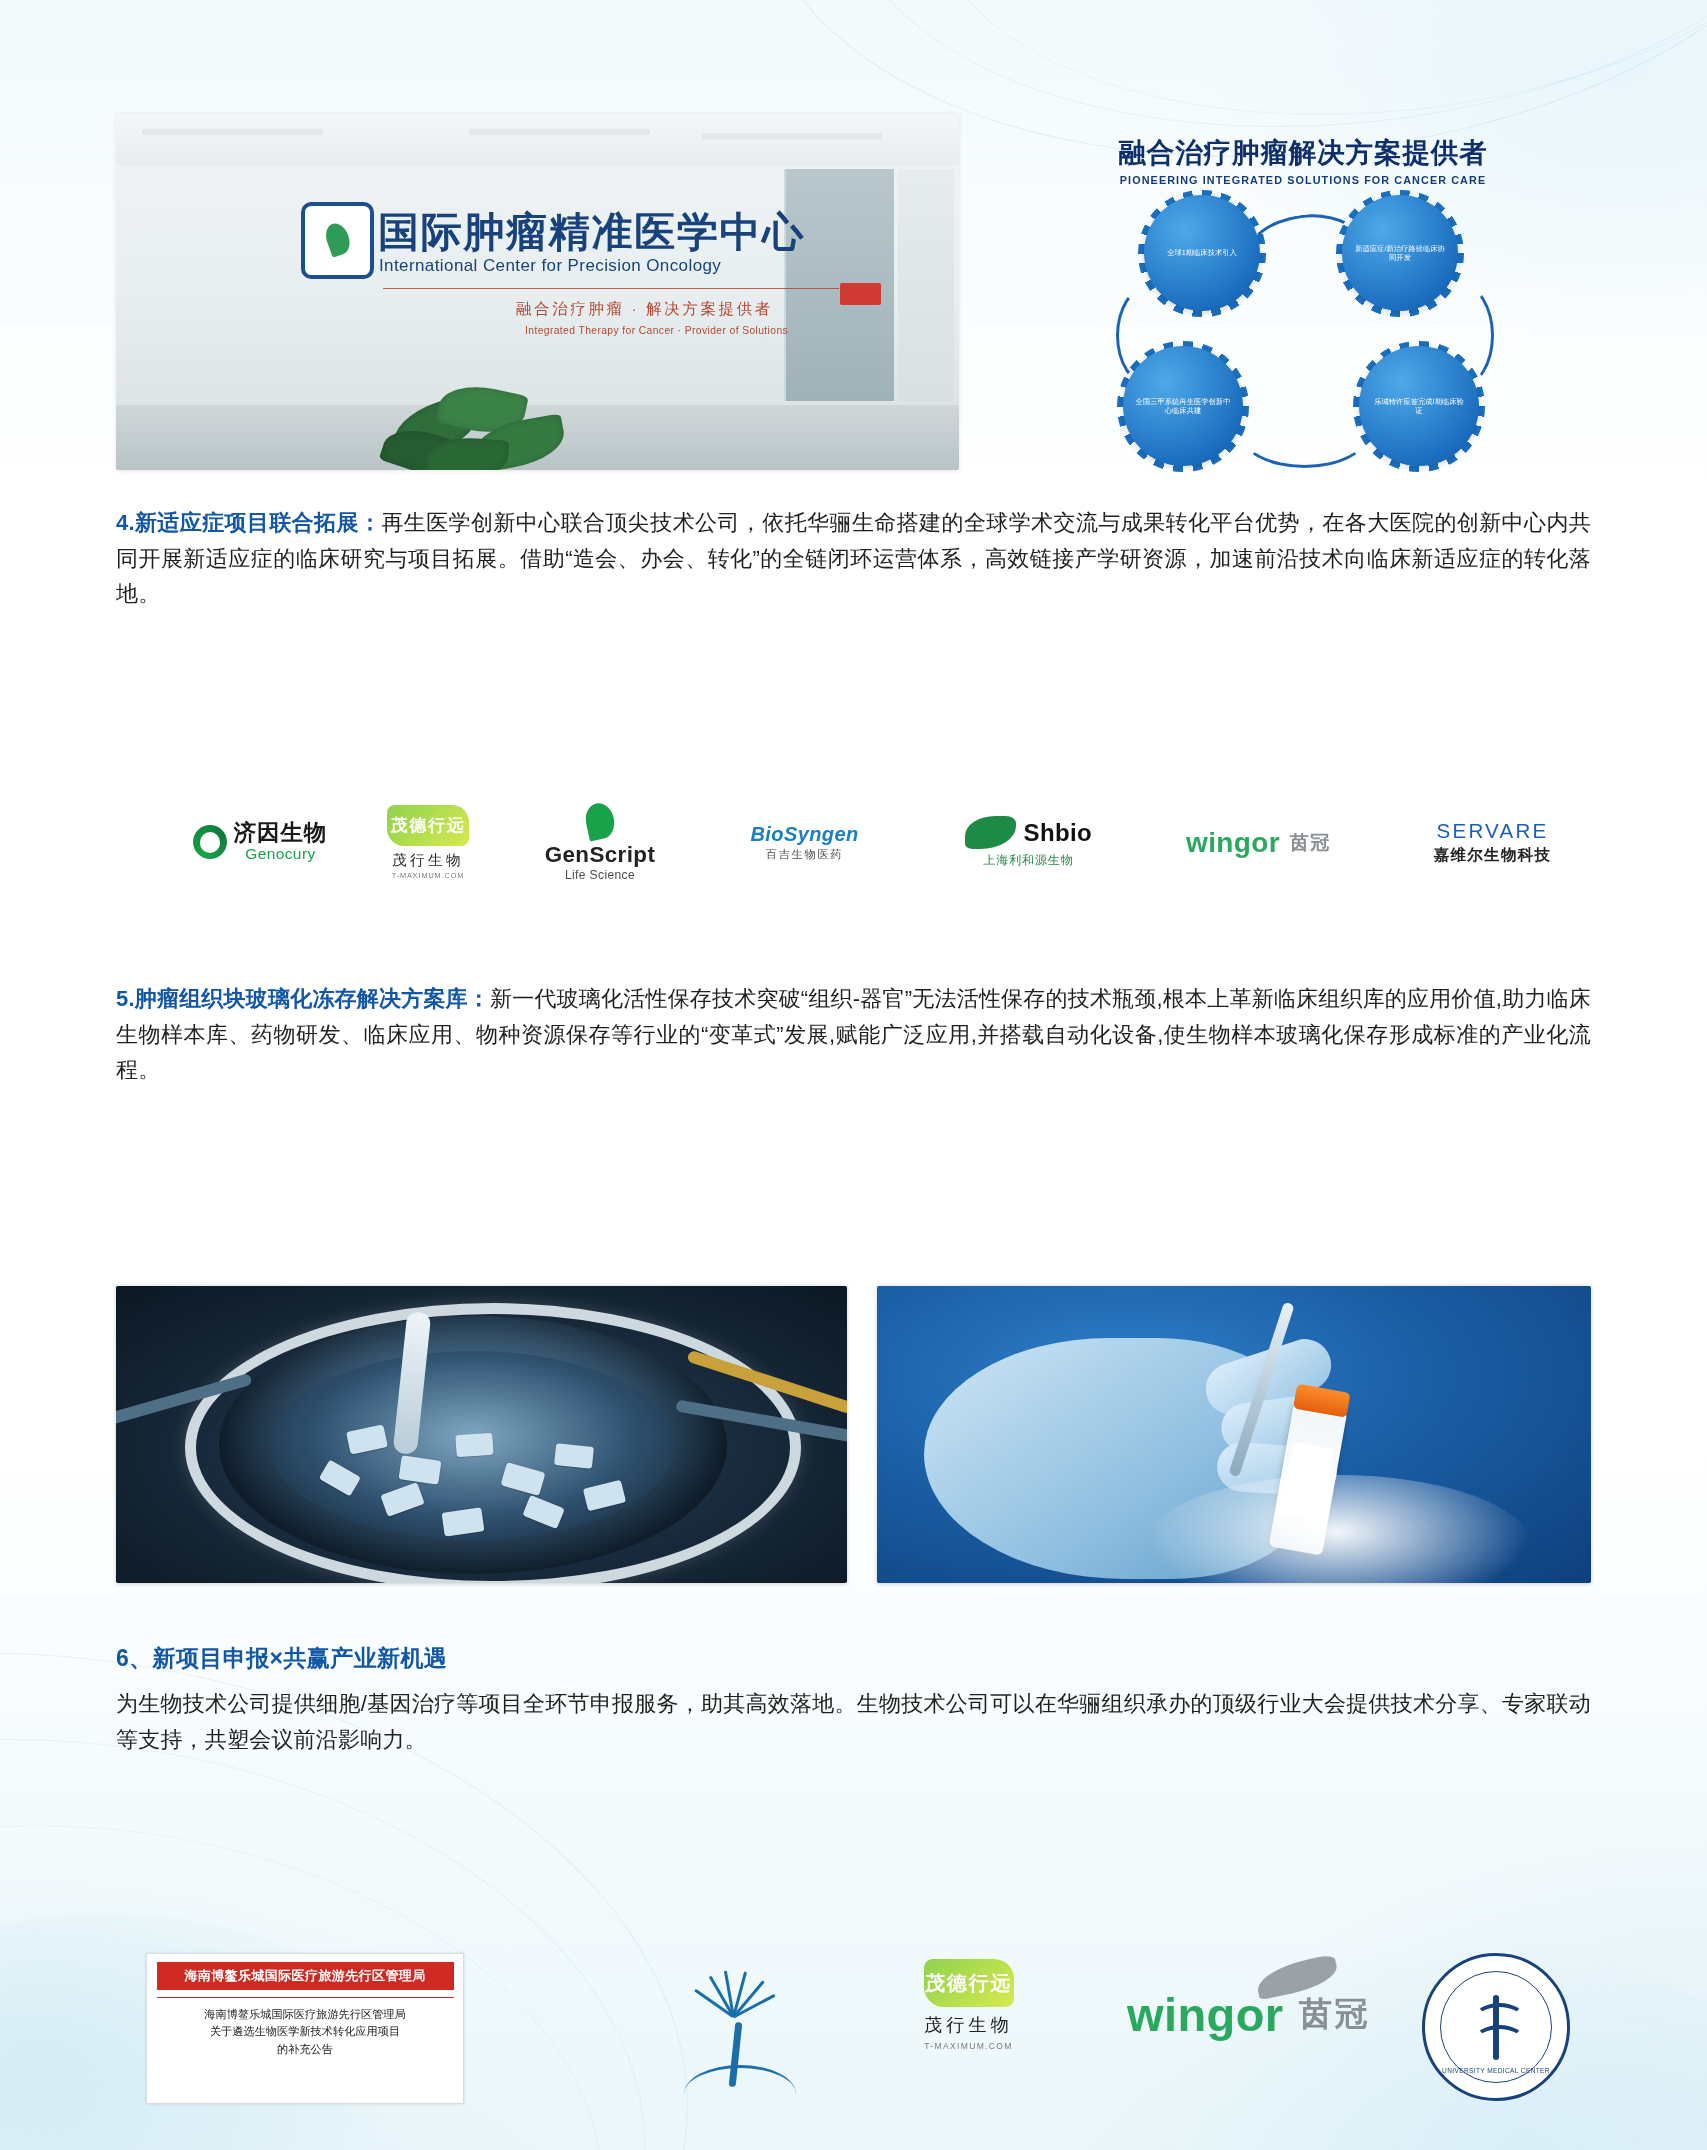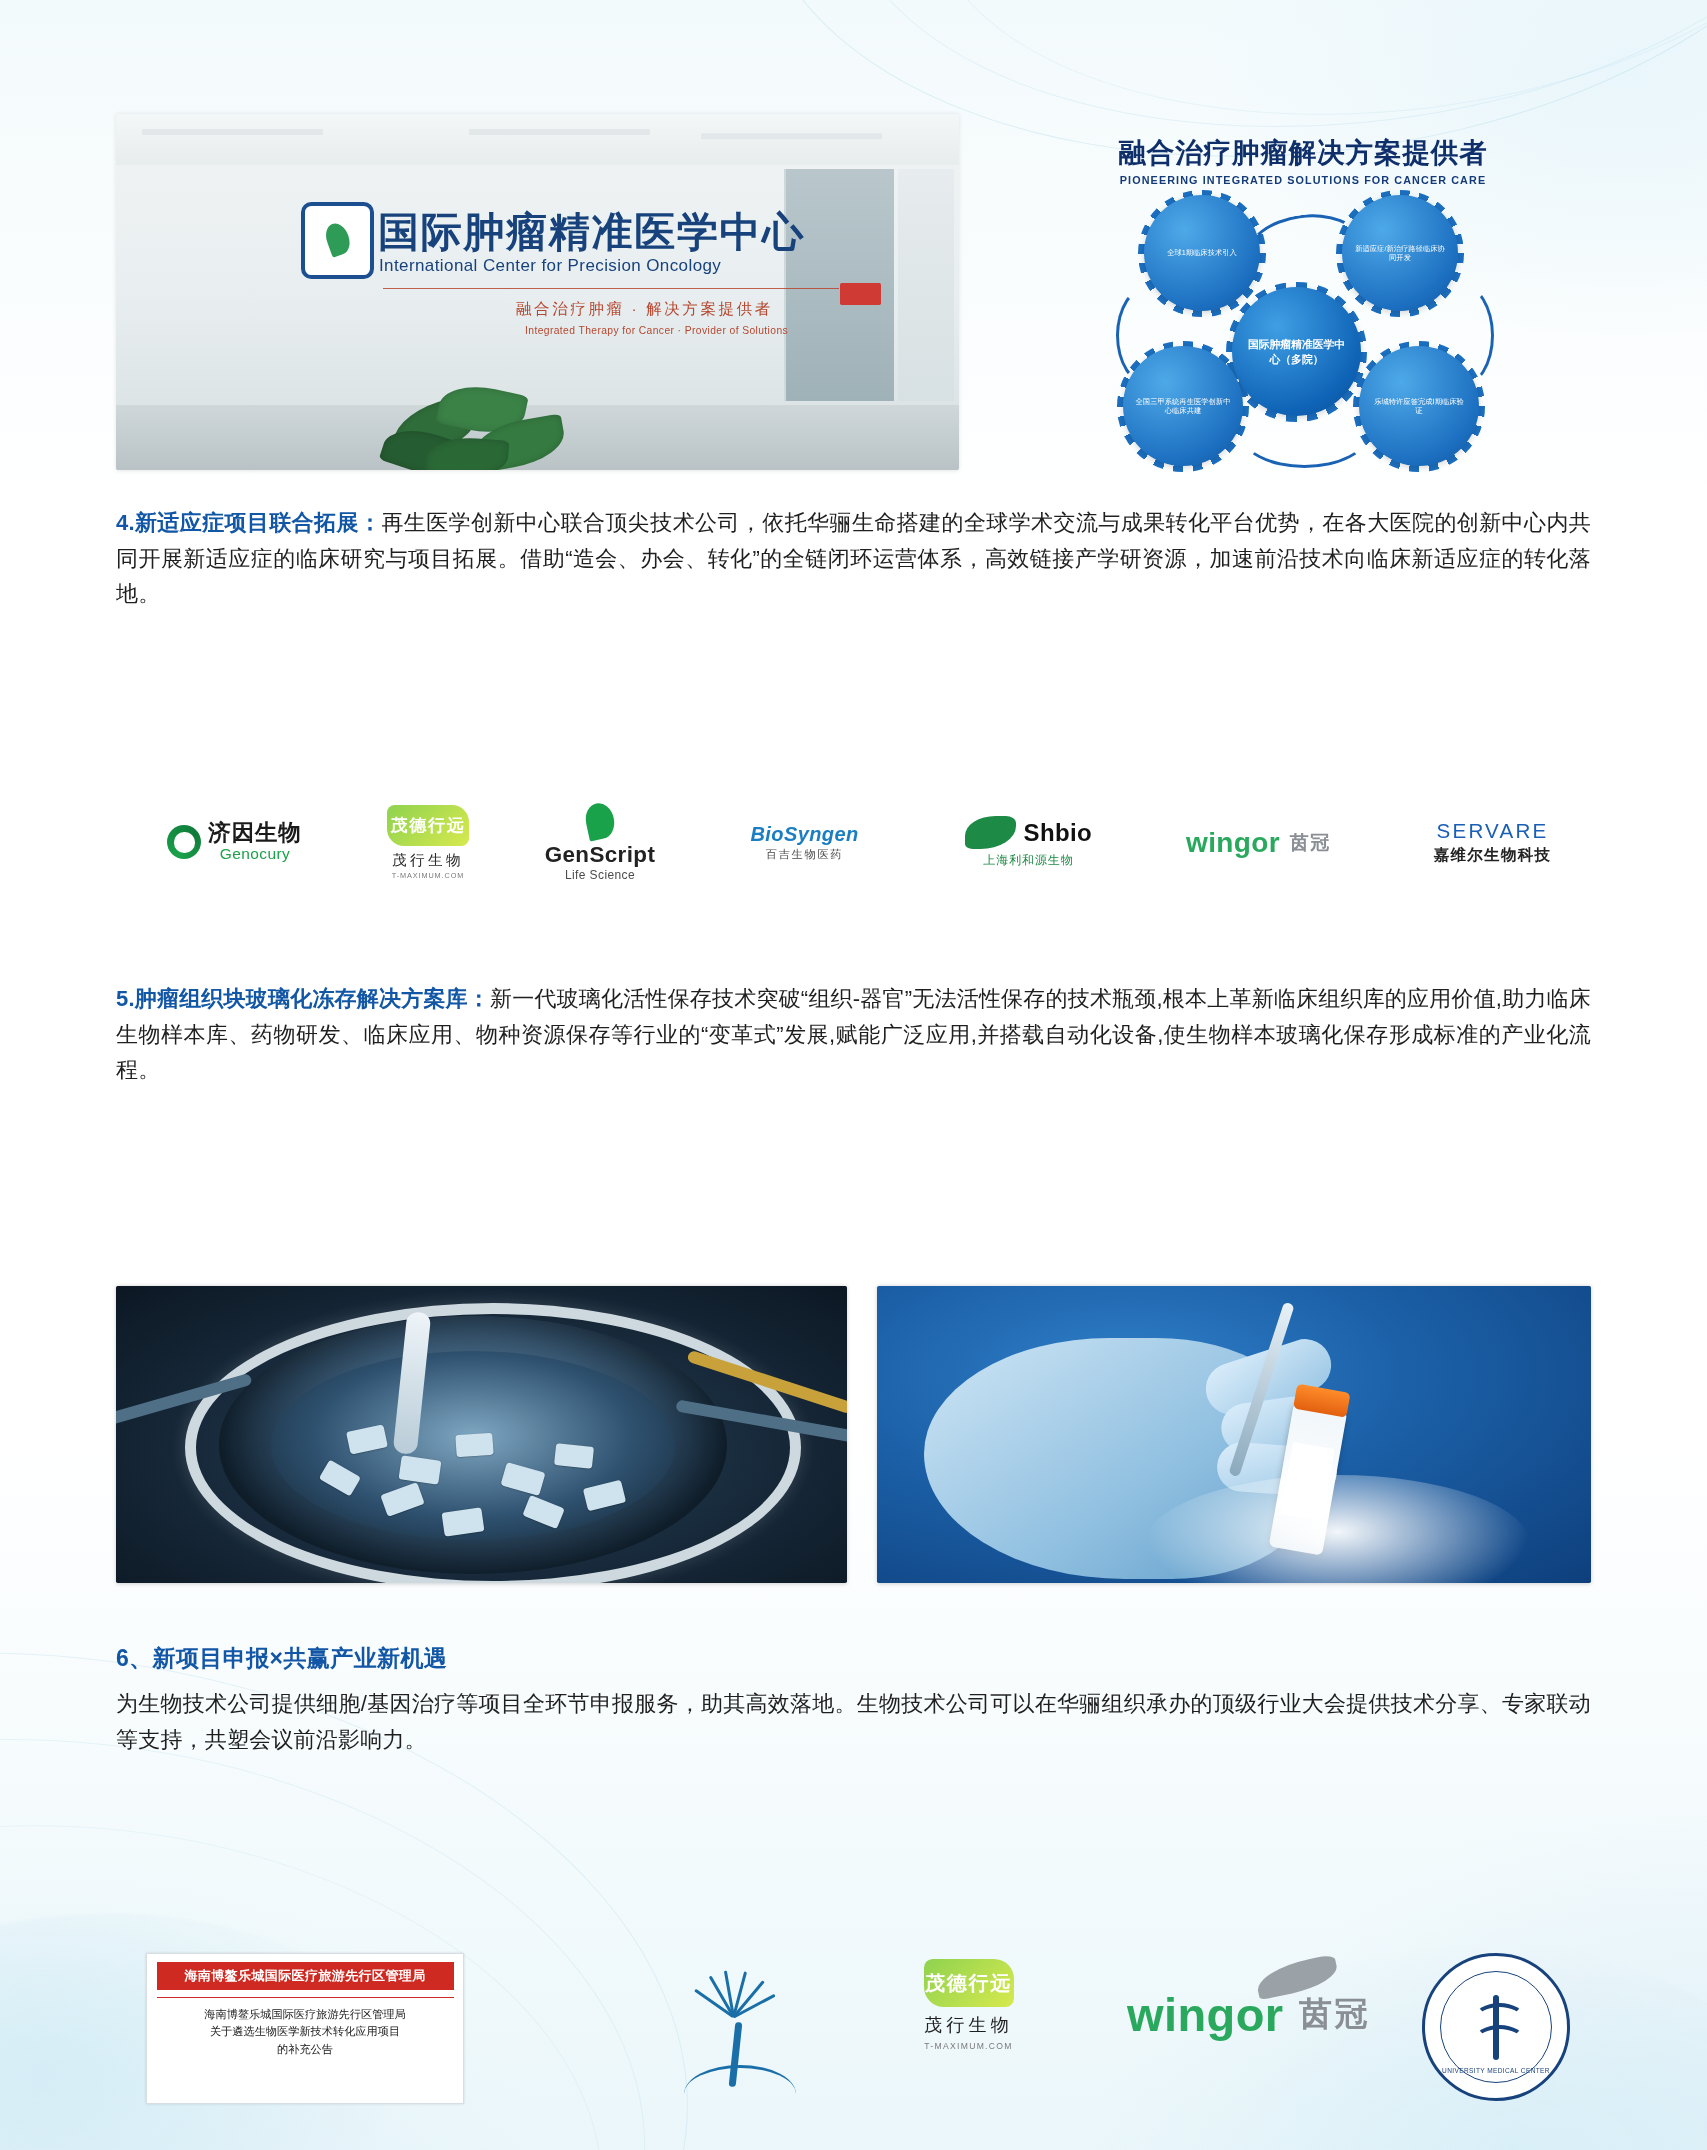--- a/index.html
+++ b/index.html
@@ -222,21 +222,21 @@
   }
   .logo {
     display: flex;
     align-items: center;
     justify-content: center;
     position: relative;
   }
   .logo-txt { white-space: nowrap; text-align: center; }
 
   
-  .lg-genocury { width: 185px; }
+  .lg-genocury { width: 185px; justify-content: flex-end; }
   .lg-genocury .mark {
     width: 34px; height: 34px; border-radius: 50%;
     background: conic-gradient(from 200deg, #1aa24a, #0f7a3a 60%, #1aa24a);
     margin-right: 6.9px; position: relative; flex: none;
   }
   .lg-genocury .mark:after {
     content: ""; position: absolute; inset: 6.9px; border-radius: 50%; background: #ffffff;
   }
   .lg-genocury .t1 { font-size: 22.4px; font-weight: 700; color: #1a1a1a; letter-spacing: 0.9px; line-height: 1.05; }
   .lg-genocury .t2 { font-size: 15.5px; color: #1aa24a; letter-spacing: 0.4px; line-height: 1.2; }
@@ -474,21 +474,20 @@
     <div class="hero-right">
       <div class="hr-title">融合治疗肿瘤解决方案提供者</div>
       <div class="hr-sub">PIONEERING INTEGRATED SOLUTIONS FOR CANCER CARE</div>
       <div class="hr-diagram">
         <div class="arrow a1"></div>
         <div class="arrow a2"></div>
         <div class="arrow a3"></div>
         <div class="arrow a4"></div>
         <div class="gear g1">全球1期临床技术引入</div>
         <div class="gear g2">新适应症/新治疗路径临床协同开发</div>
-        <div class="gear center">国际肿瘤精准医学中心（多院）</div>
         <div class="gear g3">全国三甲系统再生医学创新中心临床共建</div>
         <div class="gear g4">乐城特许应答完成Ⅰ期临床验证</div>
       </div>
     </div>
   </div>
 
   <div class="section-p" style="left:116px; top:505px; width:1475px;">
     <span class="lead">4.</span><span class="lead">新适应症项目联合拓展：</span><span>再生医学创新中心联合顶尖技术公司，依托华骊生命搭建的全球学术交流与成果转化平台优势，在各大医院的创新中心内共同开展新适应症的临床研究与项目拓展。借助“造会、办会、转化”的全链闭环运营体系，高效链接产学研资源，加速前沿技术向临床新适应症的转化落地。</span>
   </div>
 

